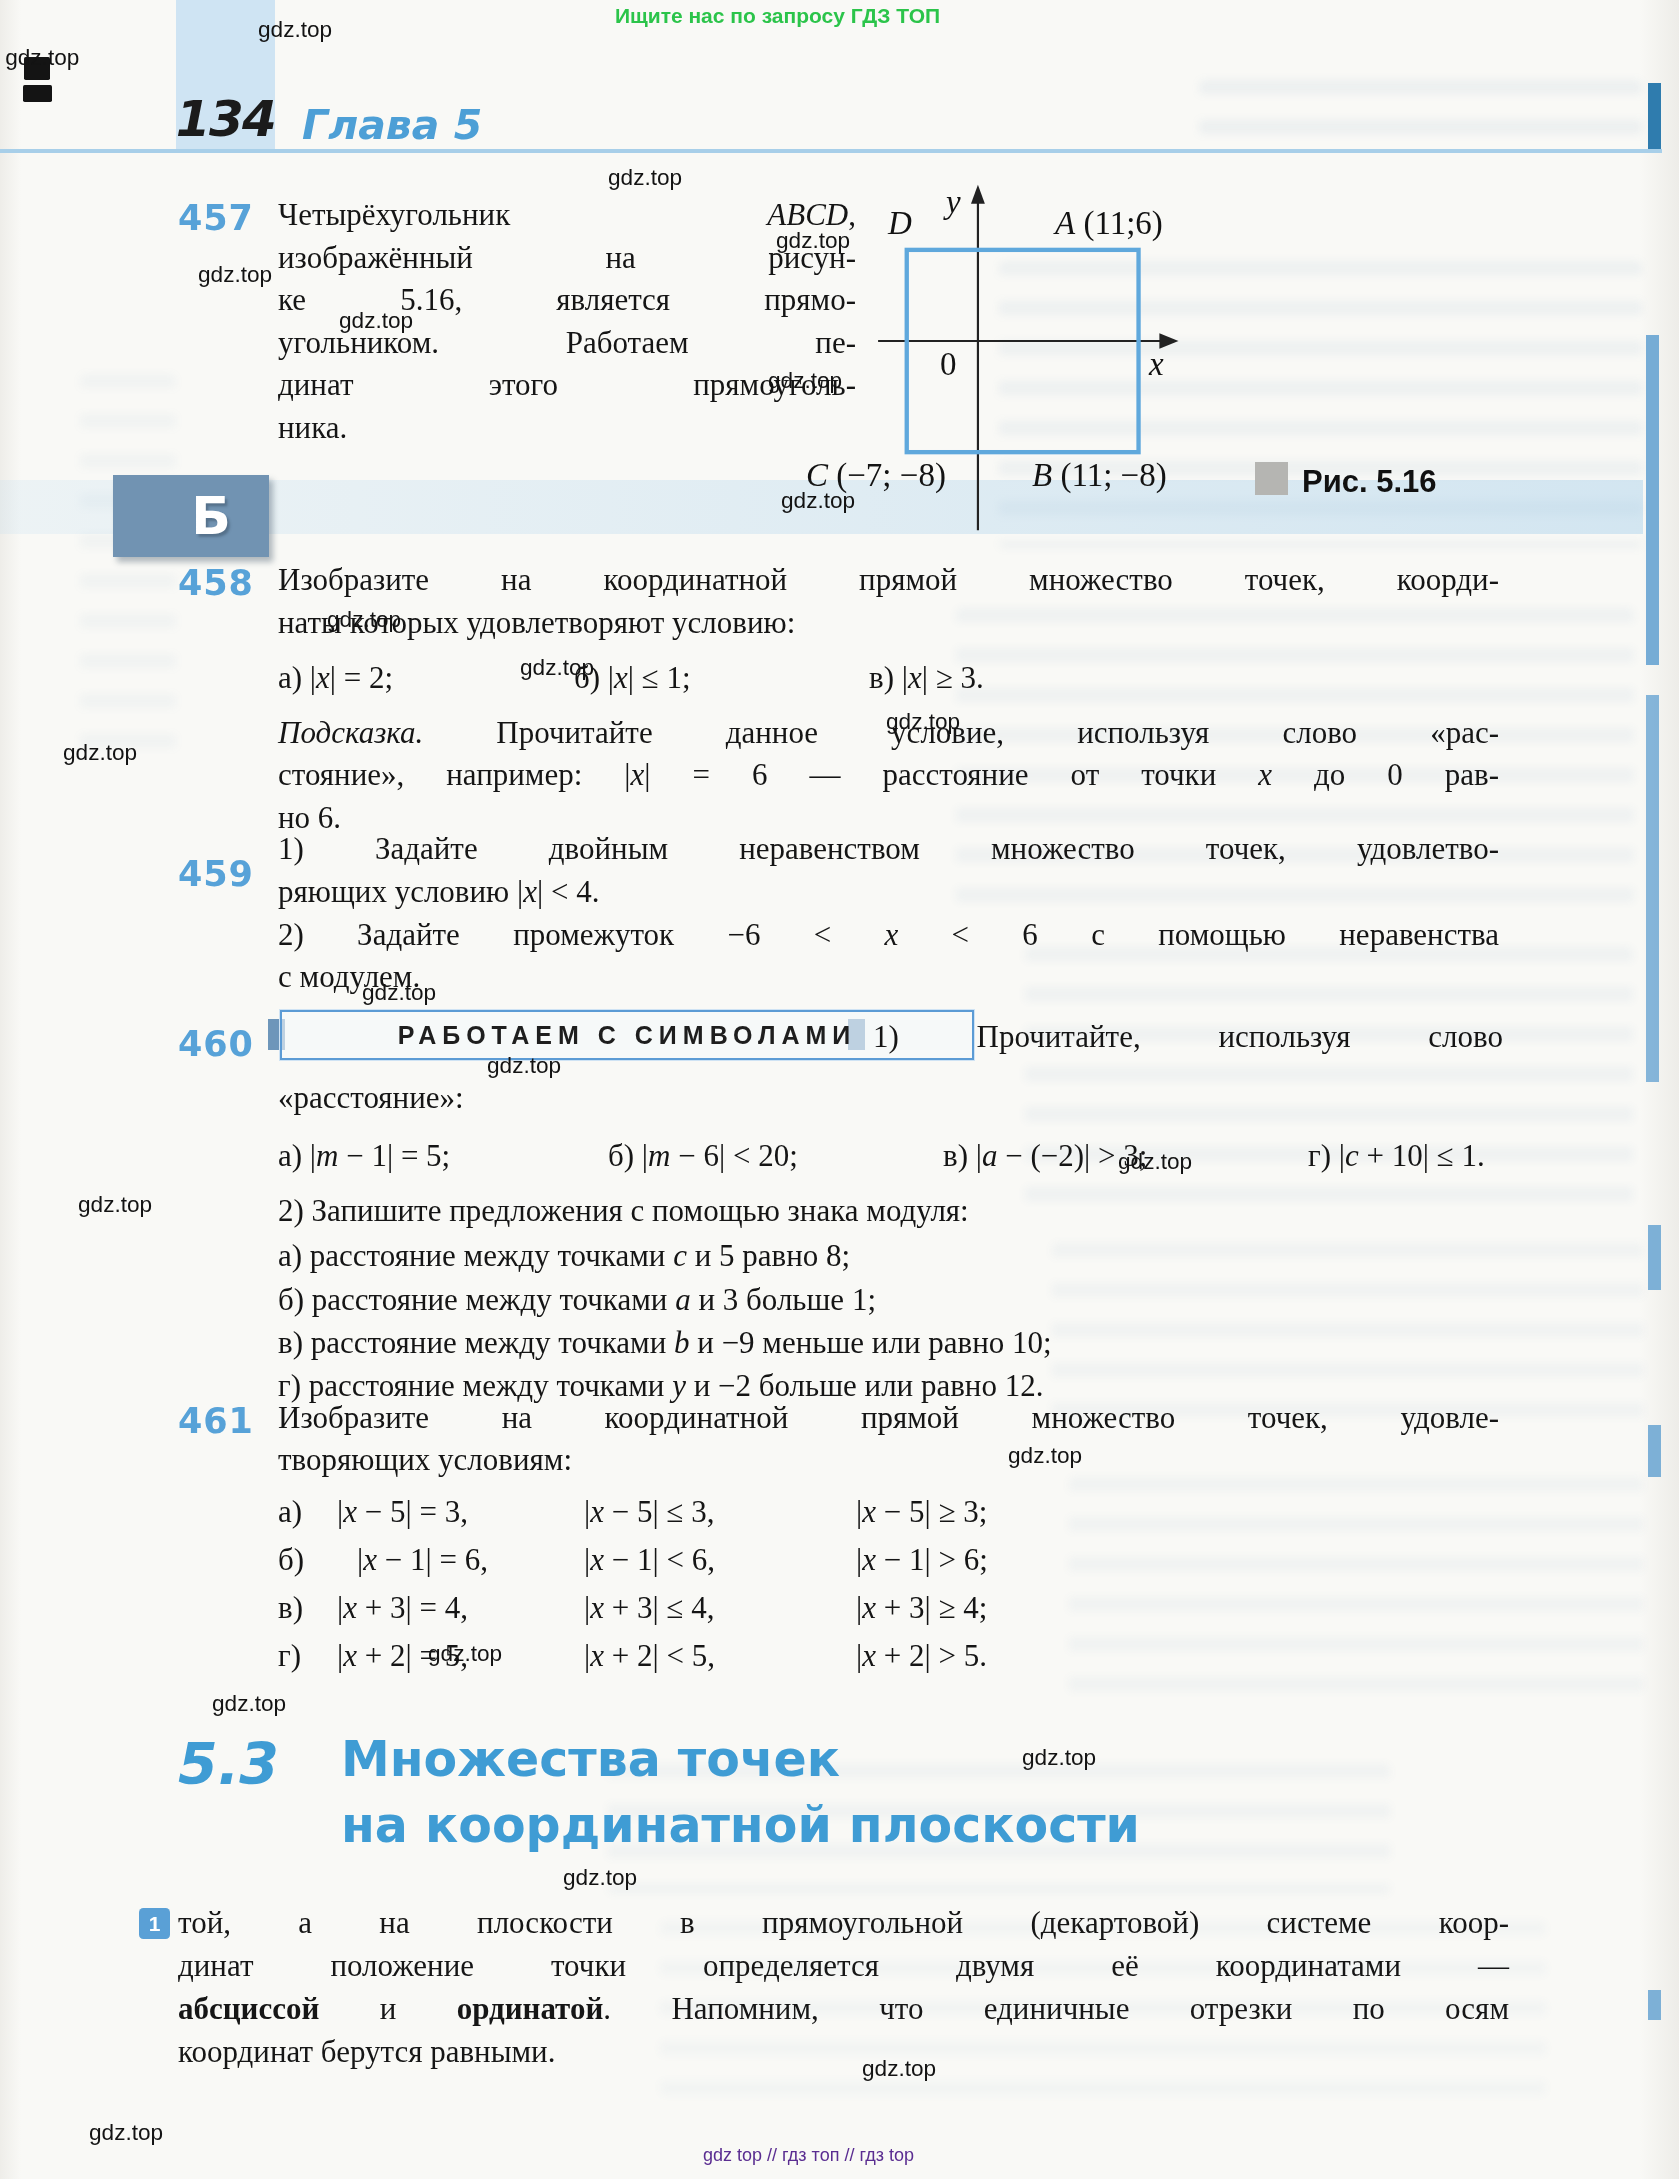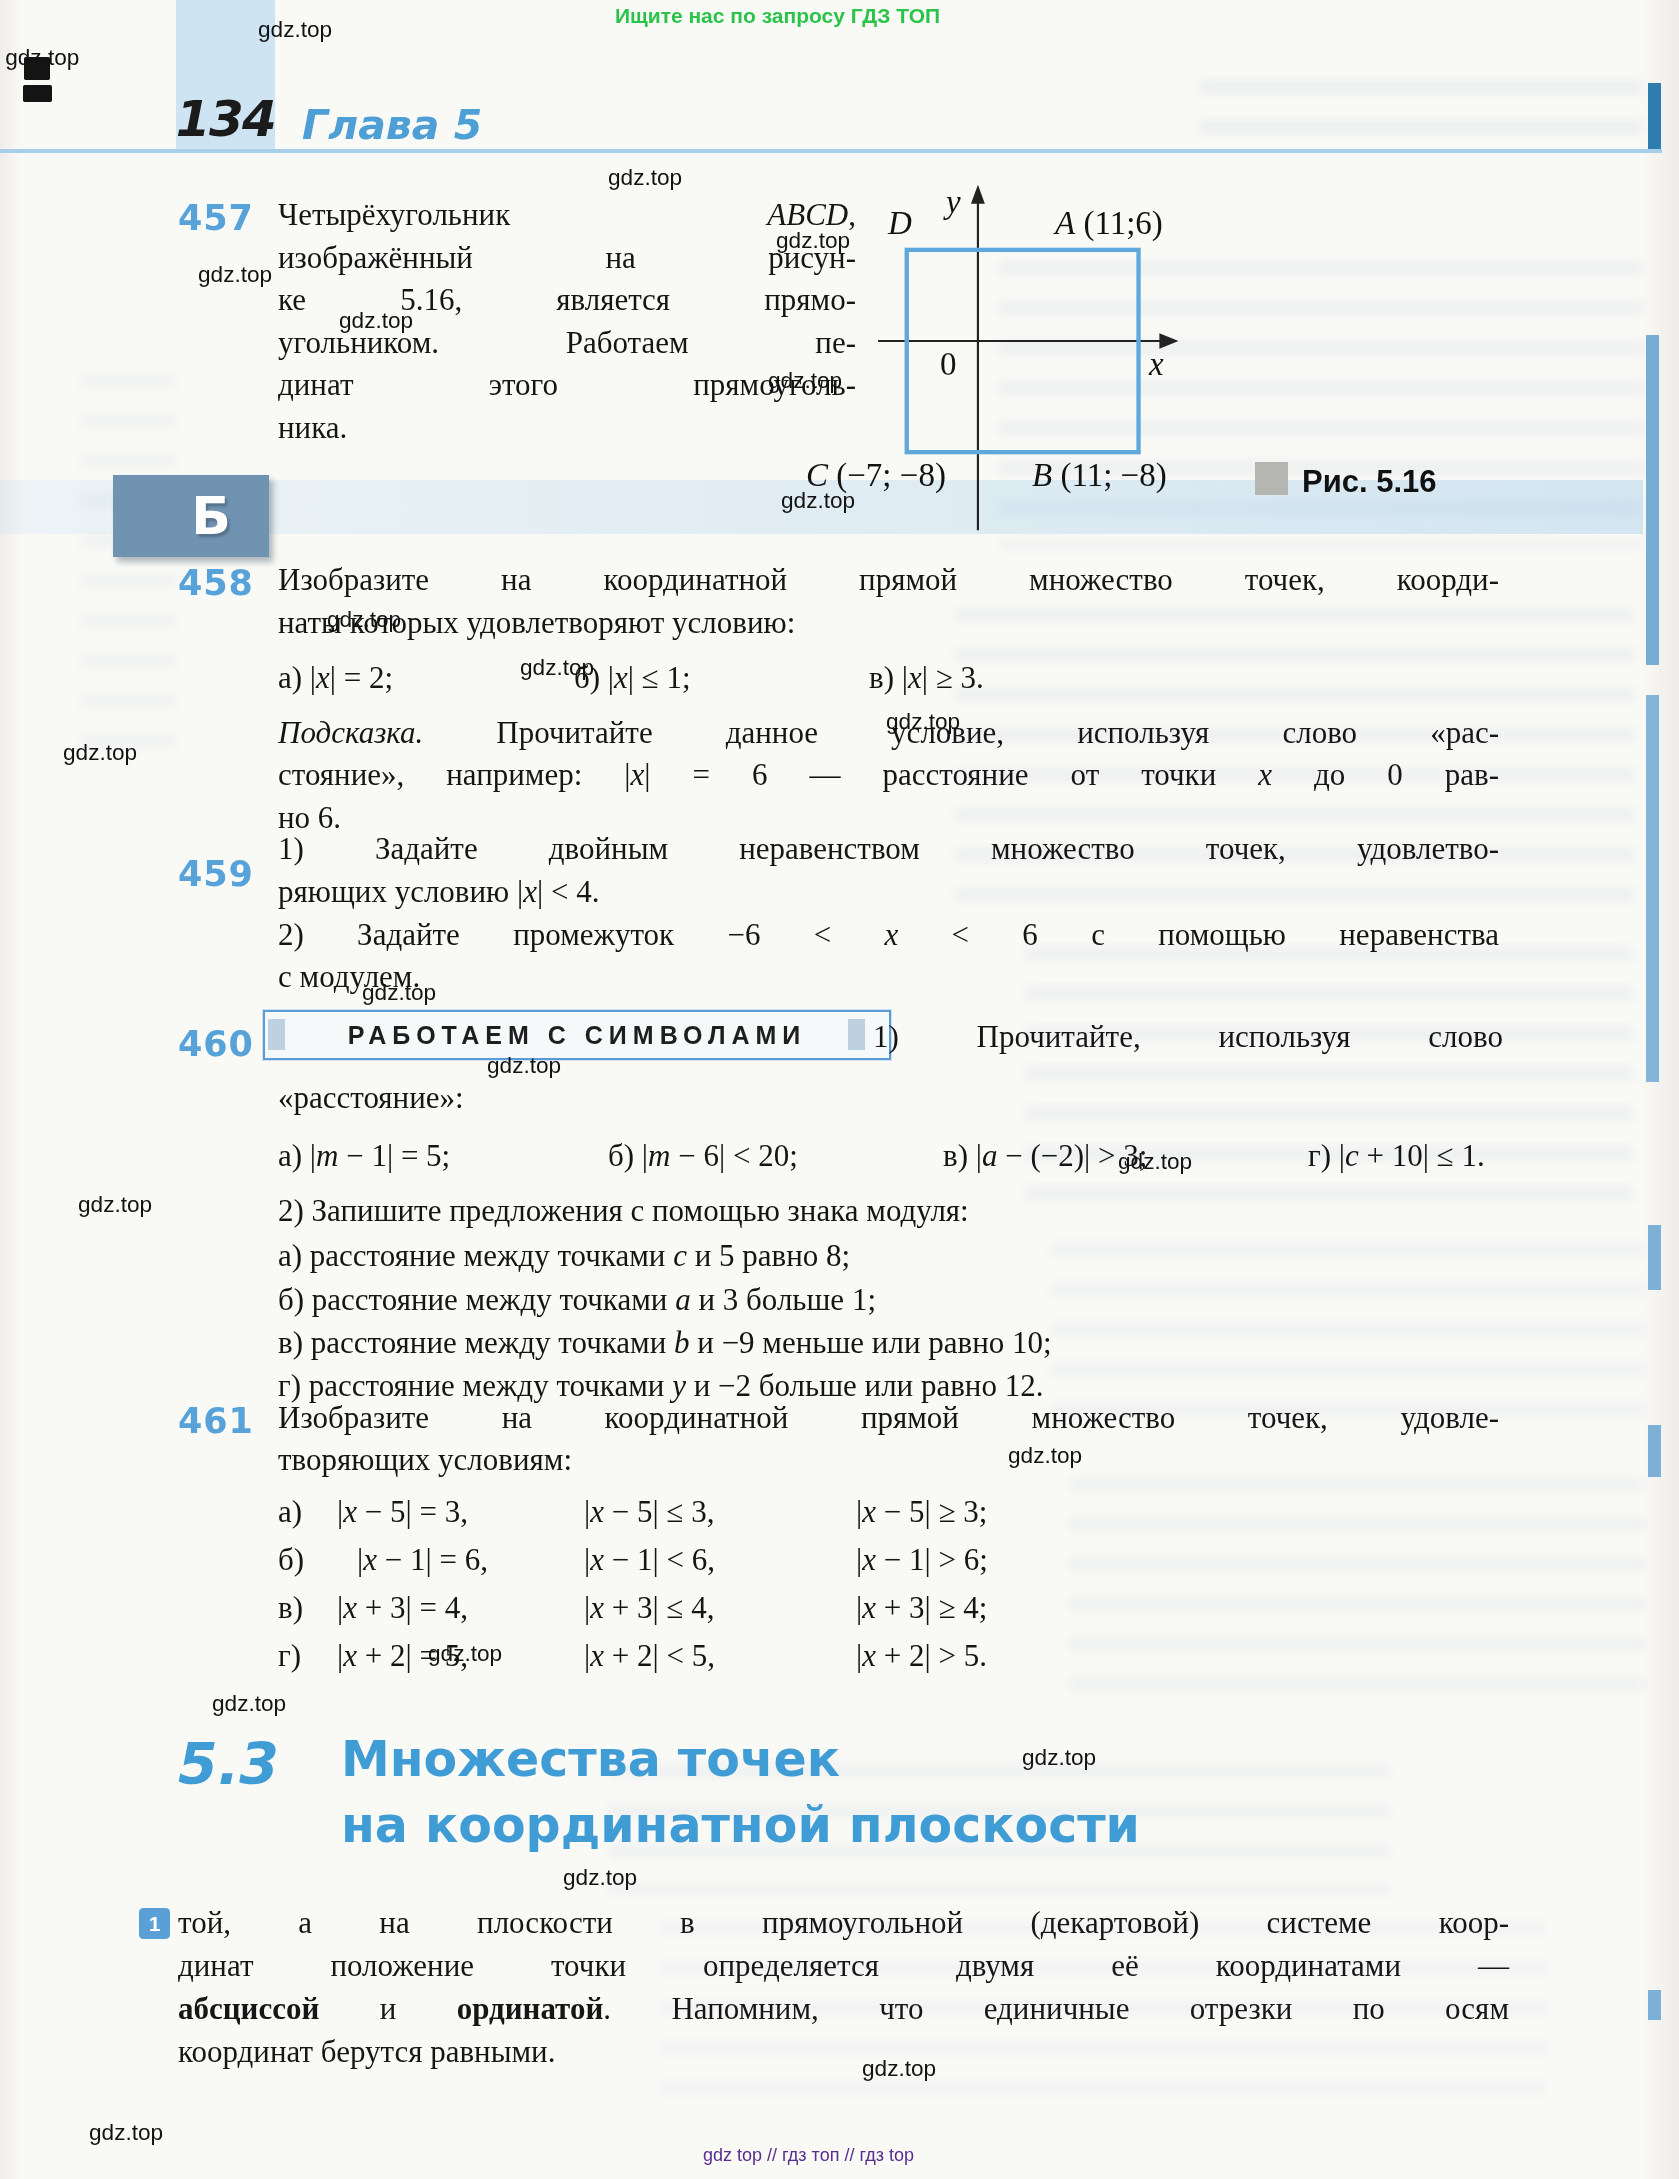--- a/index.html
+++ b/index.html
@@ -22,21 +22,21 @@
   .jl{white-space:normal;text-align:justify;text-align-last:justify;}
   .num{position:absolute;font:800 35px "DejaVu Sans",sans-serif;color:#57a2d8;letter-spacing:0.9px;}
   .hint-i{font-style:italic;}
   .bold{font-weight:bold;}
   
   .b-badge{position:absolute;left:113px;top:475px;width:156px;height:82px;background:#7193b2;
            box-shadow:4.3px 5.2px 6px rgba(55,75,95,.38);display:flex;align-items:center;justify-content:center;
            padding-left:40px;box-sizing:border-box;
            font:800 52px "DejaVu Sans",sans-serif;color:#ffffff;text-shadow:2.6px 2.6px 2.6px rgba(50,70,90,.45);}
   
-  .sym-box{position:absolute;left:263px;top:1010px;width:628px;height:50px;border:2.6px solid #5b9bd5;
+  .sym-box{position:absolute;left:280px;top:1010px;width:694px;height:50px;border:2.6px solid #5b9bd5;
            outline:0.9px solid #cfe3f4;box-sizing:border-box;display:flex;align-items:center;justify-content:center;
            font:800 25px "Liberation Sans",sans-serif;letter-spacing:6px;color:#1e1e1e;text-transform:uppercase;
            background:rgba(244,248,252,.6);}
   .sym-cap{position:absolute;width:17.4px;height:31px;background:#6e96ba;top:1019px;}
   
   .fig-label{position:absolute;font:33px "Liberation Serif",serif;color:#131313;white-space:nowrap;}
   .fig-square{position:absolute;left:1255px;top:462px;width:33px;height:33px;background:#b5b5b2;}
   .fig-caption{position:absolute;left:1302px;top:464px;font:800 31px "Liberation Sans",sans-serif;color:#111;}
   
   .sec-num{position:absolute;left:178px;top:1731px;font:italic 800 57px "DejaVu Sans",sans-serif;color:#3f9cd4;}

